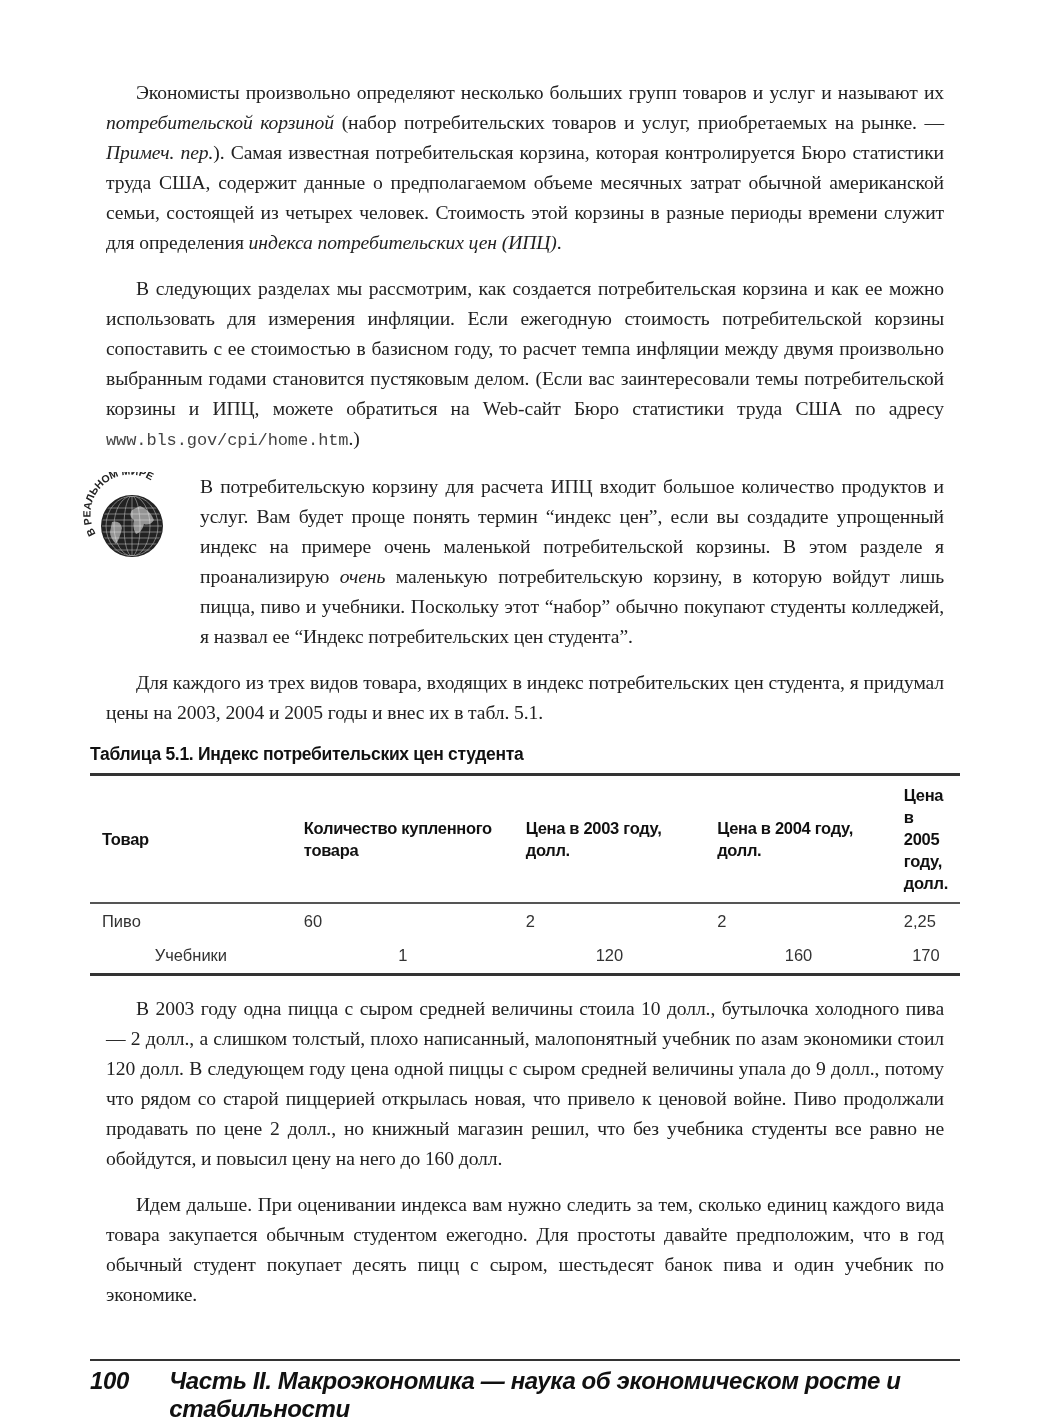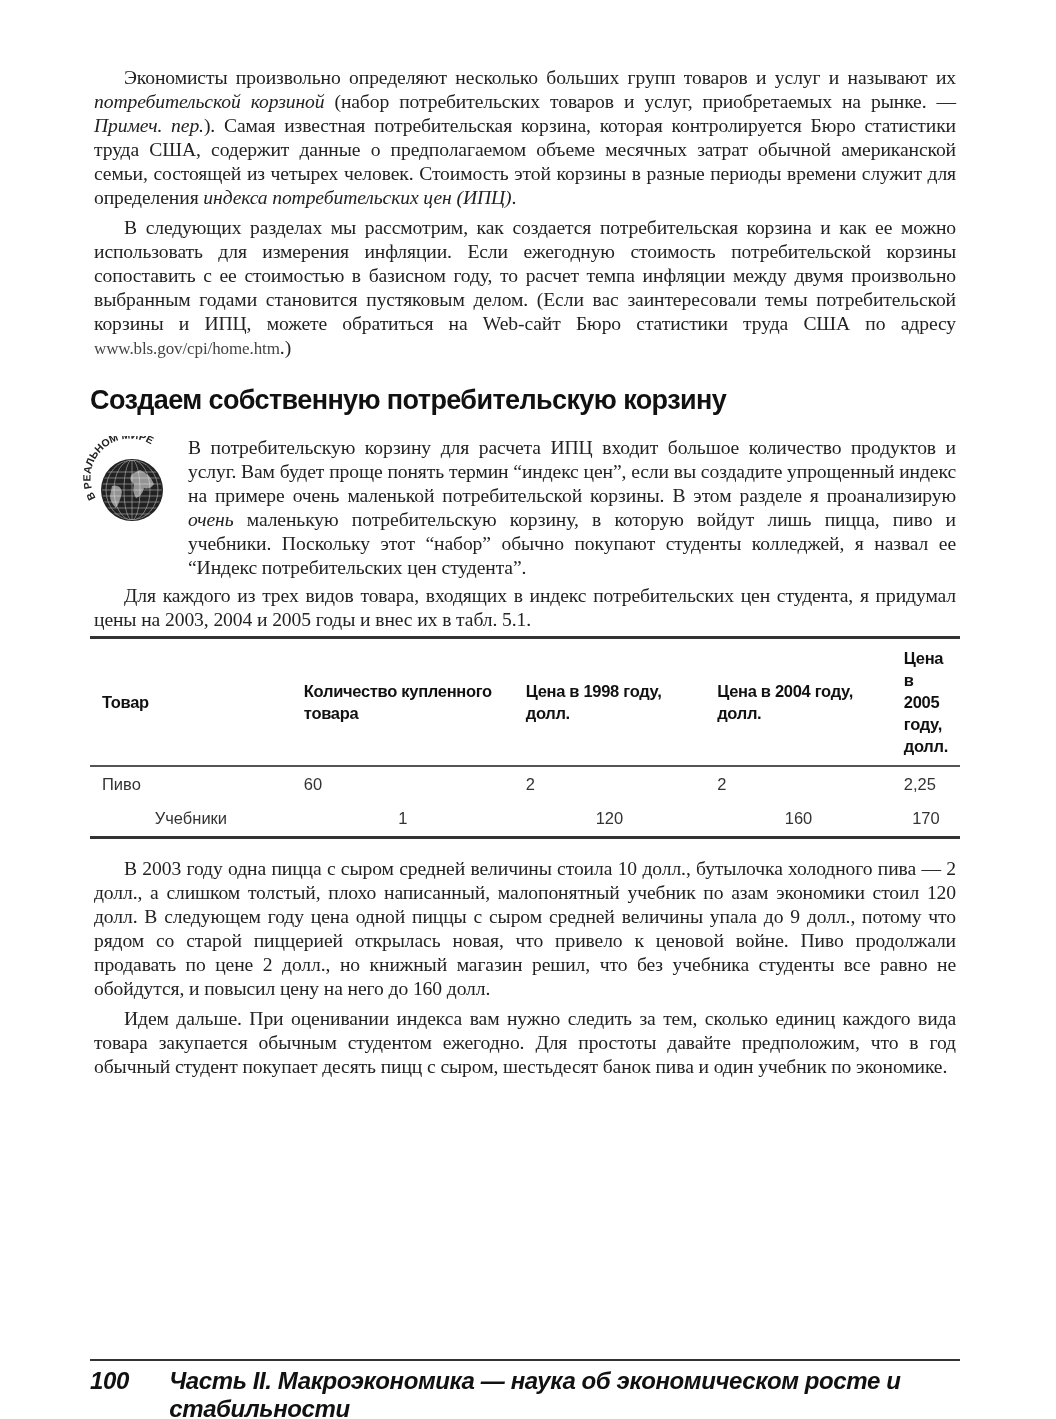--- a/index.html
+++ b/index.html
@@ -2,26 +2,26 @@
 <html><head>
 <meta charset="utf-8">
 <style>
   html, body { margin: 0; padding: 0; background: #ffffff; }
   body {
     width: 1056px; height: 1419px; position: relative; overflow: hidden;
     font-family: "Liberation Serif", serif; color: #222222;
   }
   .page { position: absolute; left: 90px; top: 62px; width: 870px; }
   p.body {
-    margin: 4px; font-size: 19.6px; line-height: 24px; text-align: justify;
+    margin: 16px; font-size: 19.6px; line-height: 30px; text-align: justify;
     text-indent: 30px; letter-spacing: -0.1px;
   }
   p.body + p.body { margin-top: 6px; }
   .it { font-style: italic; }
-  .mono { font-family: Liberation Serif, serif; font-size: 17px; color: #444; }
+  .mono { font-family: Liberation Mono, monospace; font-size: 17px; color: #444; }
   h2.section {
     font-family: "Liberation Sans", sans-serif; font-weight: bold; font-size: 27px;
     margin: 24px 0 20px 0; letter-spacing: -0.6px; color: #111;
   }
   .sidebar { position: relative; padding-left: 94px; }
   .sidebar .globe { position: absolute; left: -8px; top: 0; width: 92px; height: 92px; }
   .sidebar p.body { text-indent: 0; }
   .after-sidebar { margin-top: 22px; }
   .table-caption {
     font-family: "Liberation Sans", sans-serif; font-weight: bold; font-size: 17.5px;
@@ -53,21 +53,20 @@
 </head>
 <body>
 
 <div class="page">
 
   <div id="intro">
       <p class="body"><span>Экономисты произвольно определяют несколько больших групп товаров и услуг и называют их </span><span class="it">потребительской корзиной</span><span> (набор потребительских товаров и услуг, приобретаемых на рынке. — </span><span class="it">Примеч. пер.</span><span>). Самая известная потребительская корзина, которая контролируется Бюро статистики труда США, содержит данные о предполагаемом объеме месячных затрат обычной американской семьи, состоящей из четырех человек. Стоимость этой корзины в разные периоды времени служит для определения </span><span class="it">индекса потребительских цен (ИПЦ)</span><span>.</span></p>
       <p class="body"><span>В следующих разделах мы рассмотрим, как создается потребительская корзина и как ее можно использовать для измерения инфляции. Если ежегодную стоимость потребительской корзины сопоставить с ее стоимостью в базисном году, то расчет темпа инфляции между двумя произвольно выбранным годами становится пустяковым делом. (Если вас заинтересовали темы потребительской корзины и ИПЦ, можете обратиться на Web-сайт Бюро статистики труда США по адресу </span><span class="mono">www.bls.gov/cpi/home.htm</span><span>.)</span></p>
     </div>
 
-  <h2 class="section">Создаем собственную потребительскую корзину</h2>
 
   <div class="sidebar">
     <svg class="globe" viewBox="0 0 92 92">
       <defs>
         <path id="arcpath" d="M 14 62 A 36 36 0 0 1 82 22" fill="none"></path>
         <clipPath id="gclip">
             <circle cx="50" cy="54" r="30"></circle>
           </clipPath>
       </defs>
       <circle cx="50" cy="54" r="31" fill="#222"></circle>
@@ -91,27 +90,28 @@
       </g>
       <text font-family="Liberation Sans, sans-serif" font-size="10.5" font-weight="bold" fill="#222">
         <textPath href="#arcpath">В РЕАЛЬНОМ МИРЕ</textPath>
       </text>
     </svg>
     <p class="body" id="sidebar-text"><span>В потребительскую корзину для расчета ИПЦ входит большое количество продуктов и услуг. Вам будет проще понять термин “индекс цен”, если вы создадите упрощенный индекс на примере очень маленькой потребительской корзины. В этом разделе я проанализирую </span><span class="it">очень</span><span> маленькую потребительскую корзину, в которую войдут лишь пицца, пиво и учебники. Поскольку этот “набор” обычно покупают студенты колледжей, я назвал ее “Индекс потребительских цен студента”.</span></p>
   </div>
 
   <p class="body after-sidebar">Для каждого из трех видов товара, входящих в индекс потребительских цен студента, я придумал цены на 2003, 2004 и 2005 годы и внес их в табл. 5.1.</p>
 
+  <div class="table-caption">Таблица 5.1. Индекс потребительских цен студента</div>
 
   <table class="data">
     <thead>
       <tr>
         <th class="col0">Товар</th>
         <th class="col1">Количество купленного товара</th>
-        <th class="col2">Цена в 1998 году, долл.</th>
+        <th class="col2">Цена в 2003 году, долл.</th>
         <th class="col3">Цена в 2004 году, долл.</th>
         <th>Цена в 2005 году, долл.</th>
       </tr>
     </thead>
     <tbody>
       <tr>
         <td>Пиво</td>
         <td>60</td>
         <td>2</td>
         <td>2</td>

